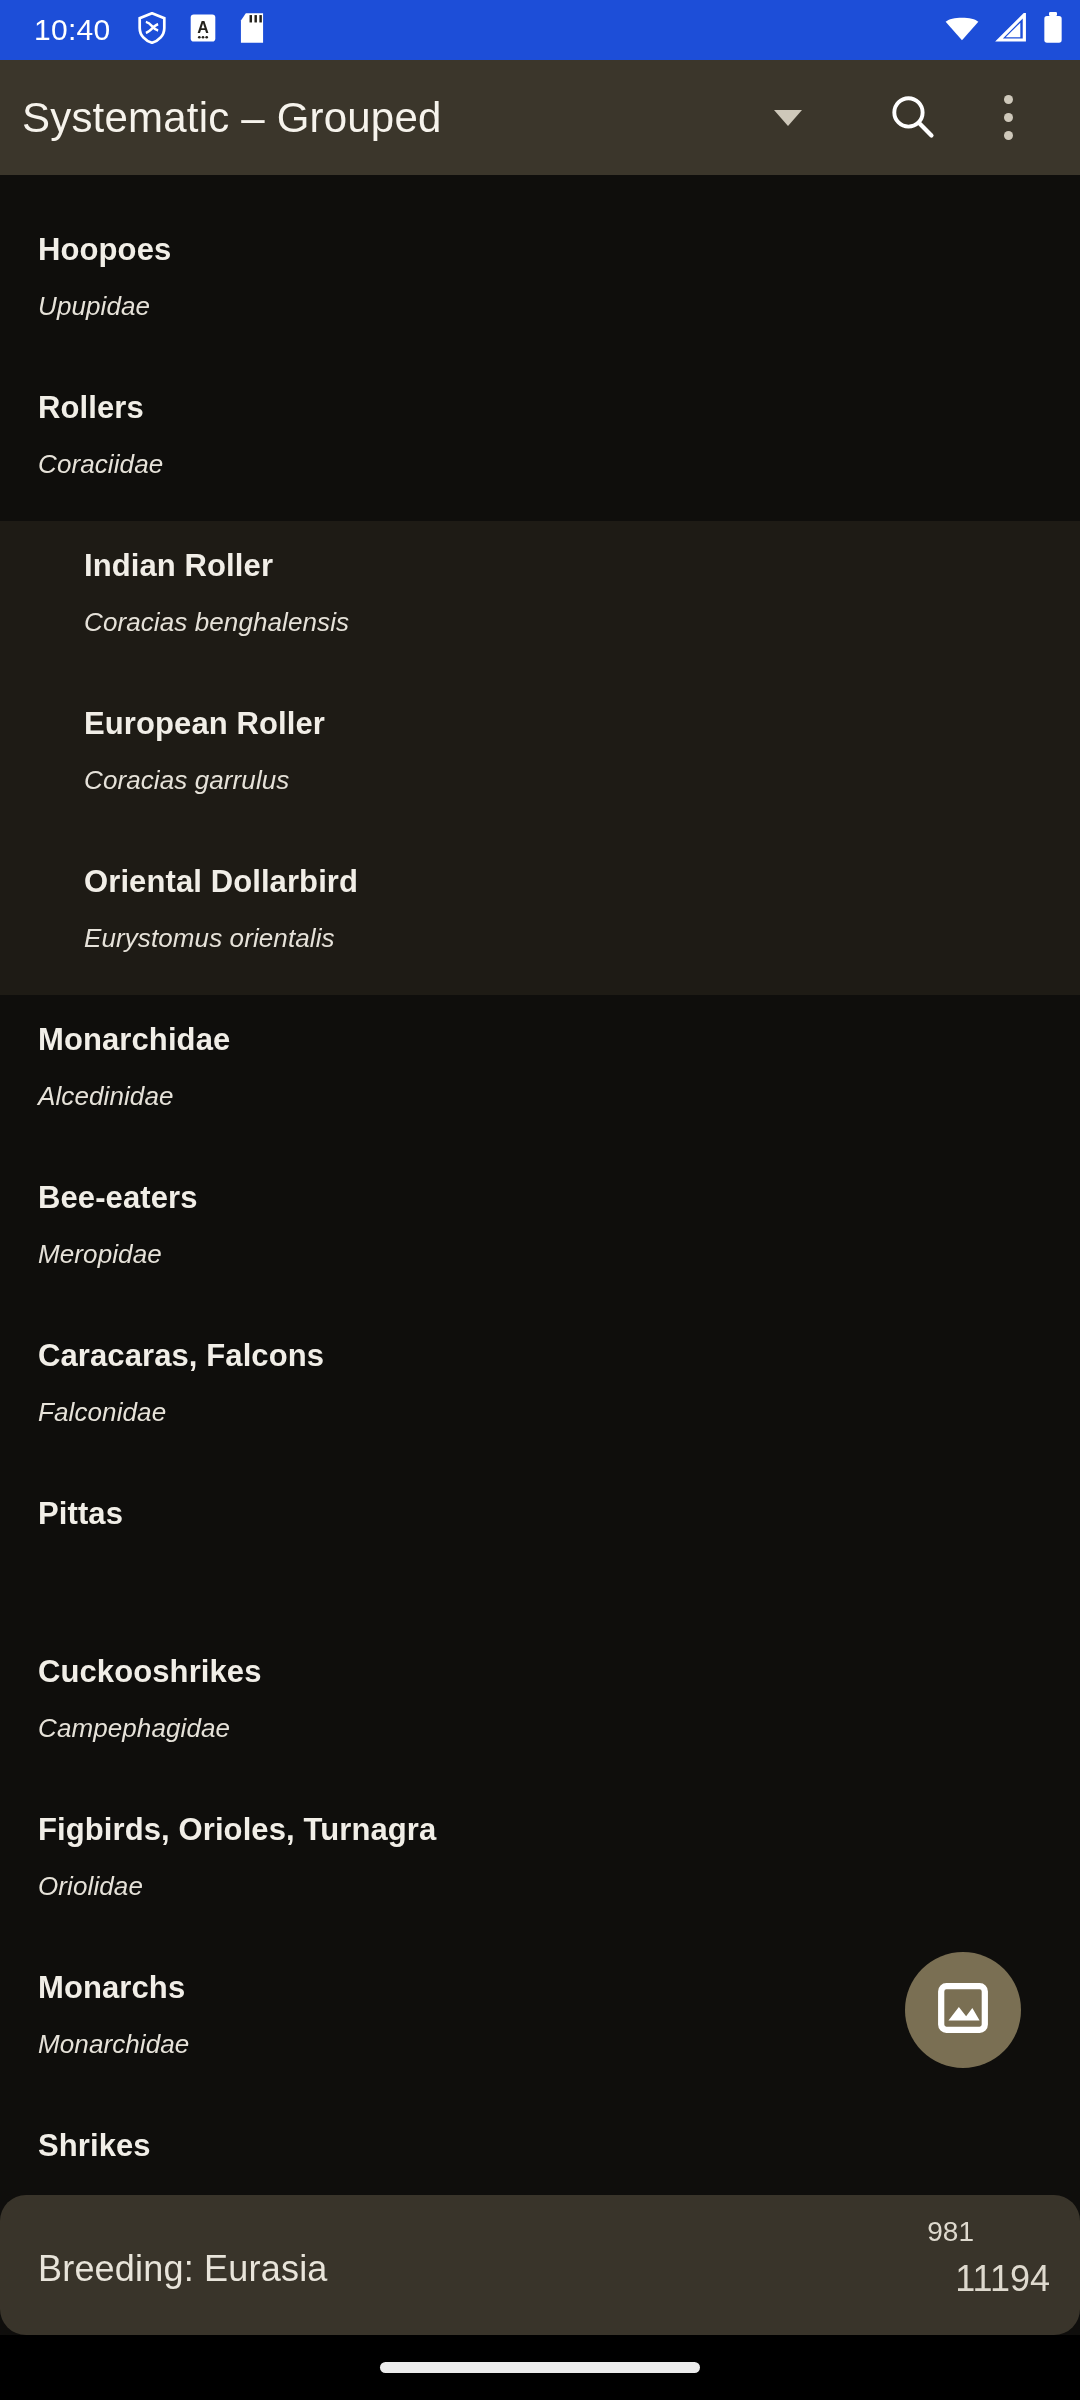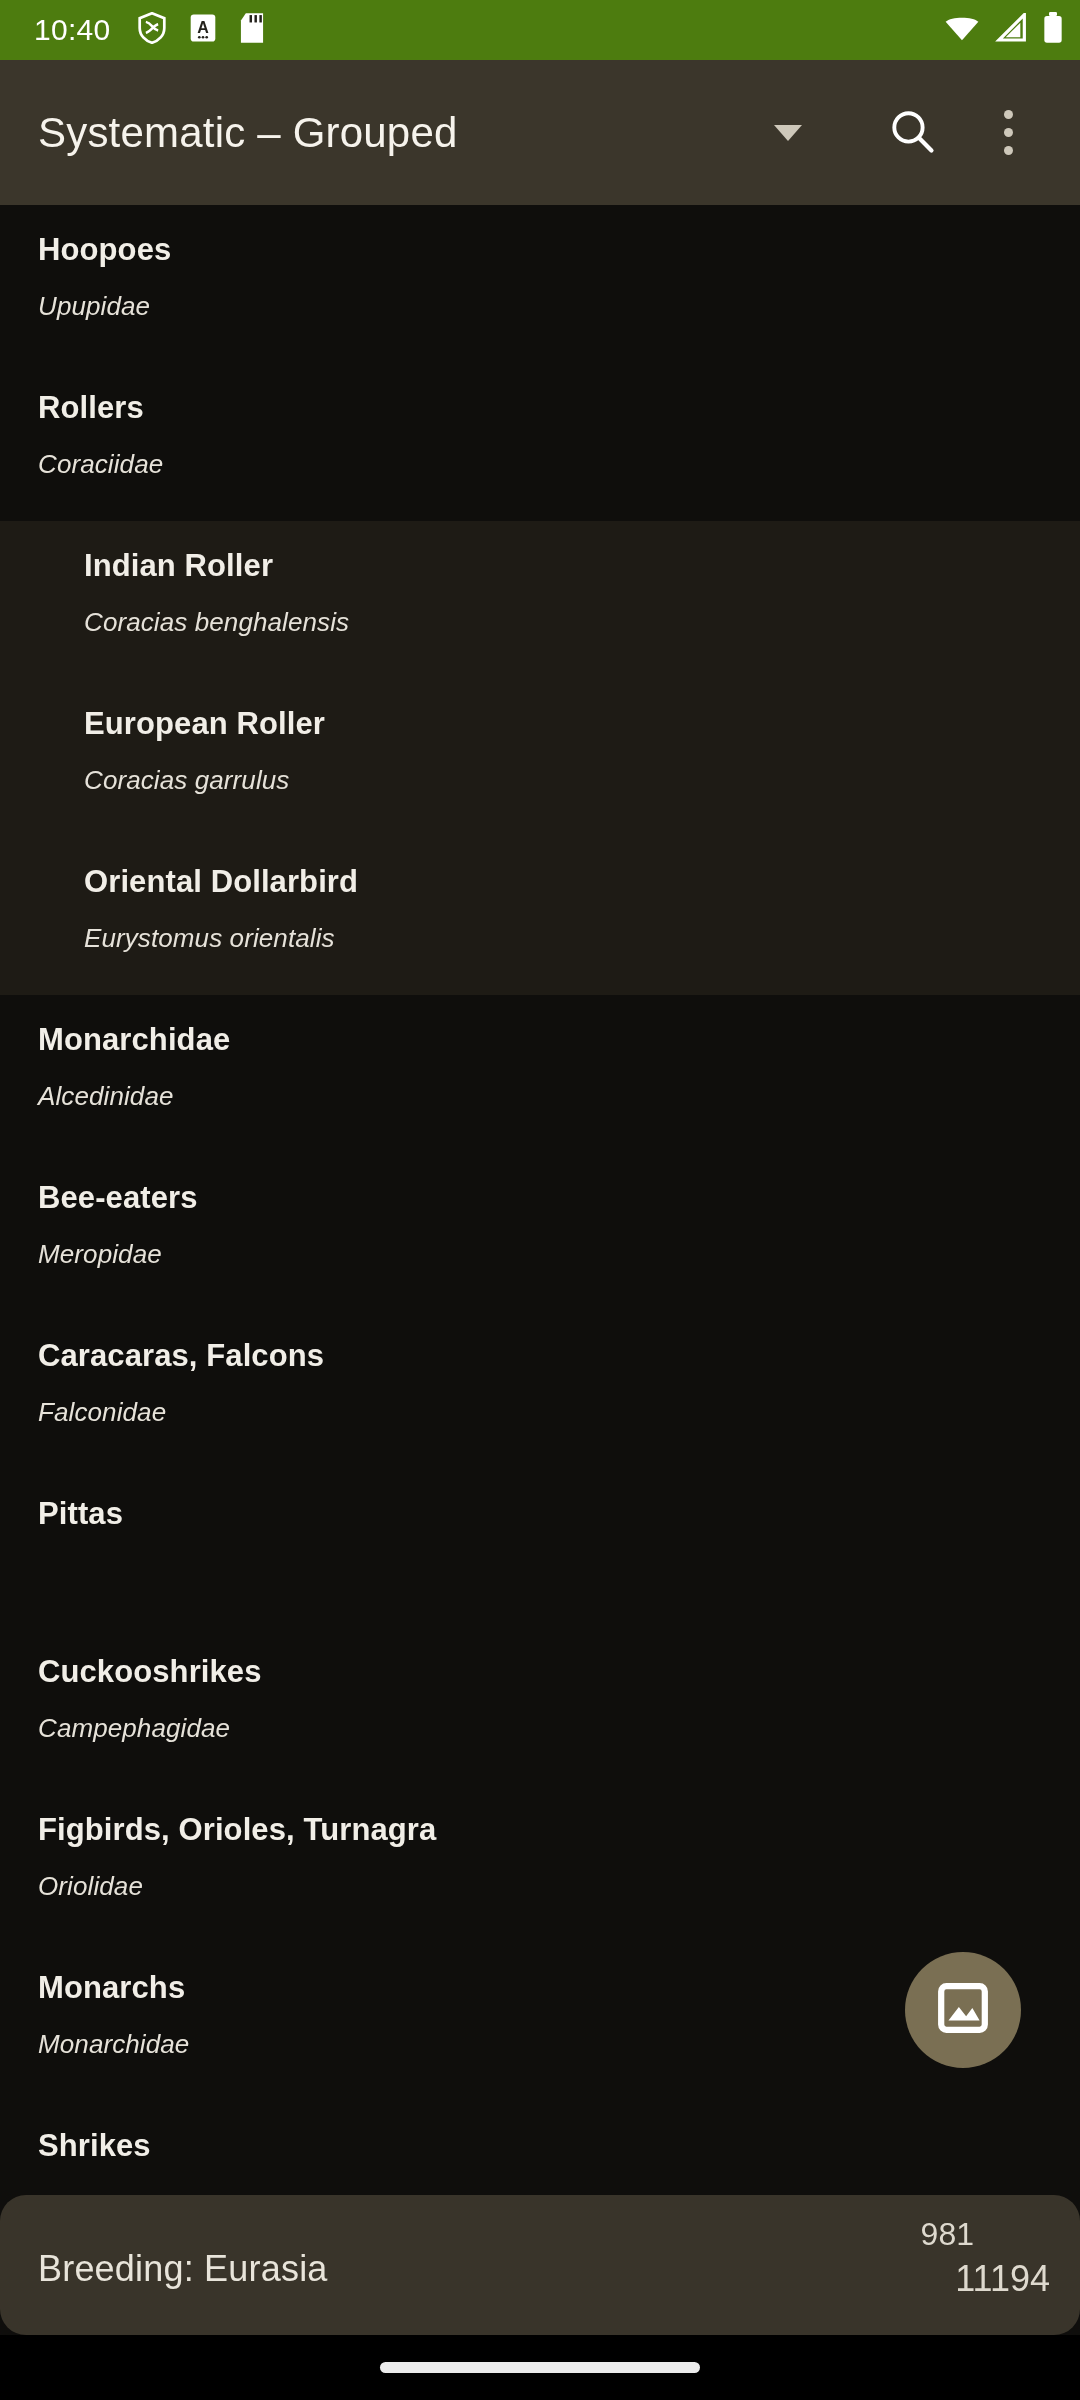--- a/index.html
+++ b/index.html
@@ -7,36 +7,36 @@
     width:1080px; height:2400px;
     background:#0f0e0c;
     font-family:"Liberation Sans", sans-serif;
     overflow:hidden;
   }
   #screen { position:relative; width:1080px; height:2400px; background:#0f0e0c; }
 
   
   .statusbar {
     position:absolute; top:0; left:0; width:1080px; height:60px;
-    background:#4d7c0f;
+    background:#1d4ed8;
     display:flex; align-items:center;
     padding:0 16px 0 34px;
   }
   .sb-time { color:#ffffff; font-size:30px; font-weight:400; letter-spacing:.3px; }
   .sb-left-icons { display:flex; align-items:center; gap:22px; margin-left:26px; }
   .sb-spacer { flex:1; }
   .sb-right-icons { display:flex; align-items:center; gap:15px; }
   .sb-ico { display:block; }
 
   
   .toolbar {
-    position:absolute; top:60px; left:0; width:1080px; height:145px;
+    position:absolute; top:60px; left:0; width:1080px; height:115px;
     background:#3b362b;
     display:flex; align-items:center;
-    padding:0 24px 0 38px;
+    padding:0 24px 0 22px;
   }
   .tb-title {
     color:#f6f3ec; font-size:42px; font-weight:400;
     white-space:nowrap; letter-spacing:.2px;
   }
   .tb-spacer { flex:1; }
   .tb-caret {
     width:0; height:0;
     border-left:14px solid transparent;
     border-right:14px solid transparent;
@@ -88,21 +88,21 @@
     border-radius:26px;
   }
   .bb-label {
     color:#e8e4da; font-size:36px; font-weight:400; letter-spacing:.2px;
     margin-top:8px;
   }
   .bb-spacer { flex:1; }
   .bb-counts { position:relative; width:230px; height:110px; }
   .bb-count-main {
     position:absolute; right:76px; top:6px;
-    color:#ded9ce; font-size:32px; font-weight:400;margin-left:24px;
+    color:#ded9ce; font-size:28px; font-weight:400;margin-left:24px;
   }
   .bb-count-total {
     position:absolute; right:0px; top:48px;
     color:#ded9ce; font-size:36px; font-weight:400;
   }
 
   
   .navbar {
     position:absolute; left:0; top:2335px; width:1080px; height:65px;
     background:#000000;

